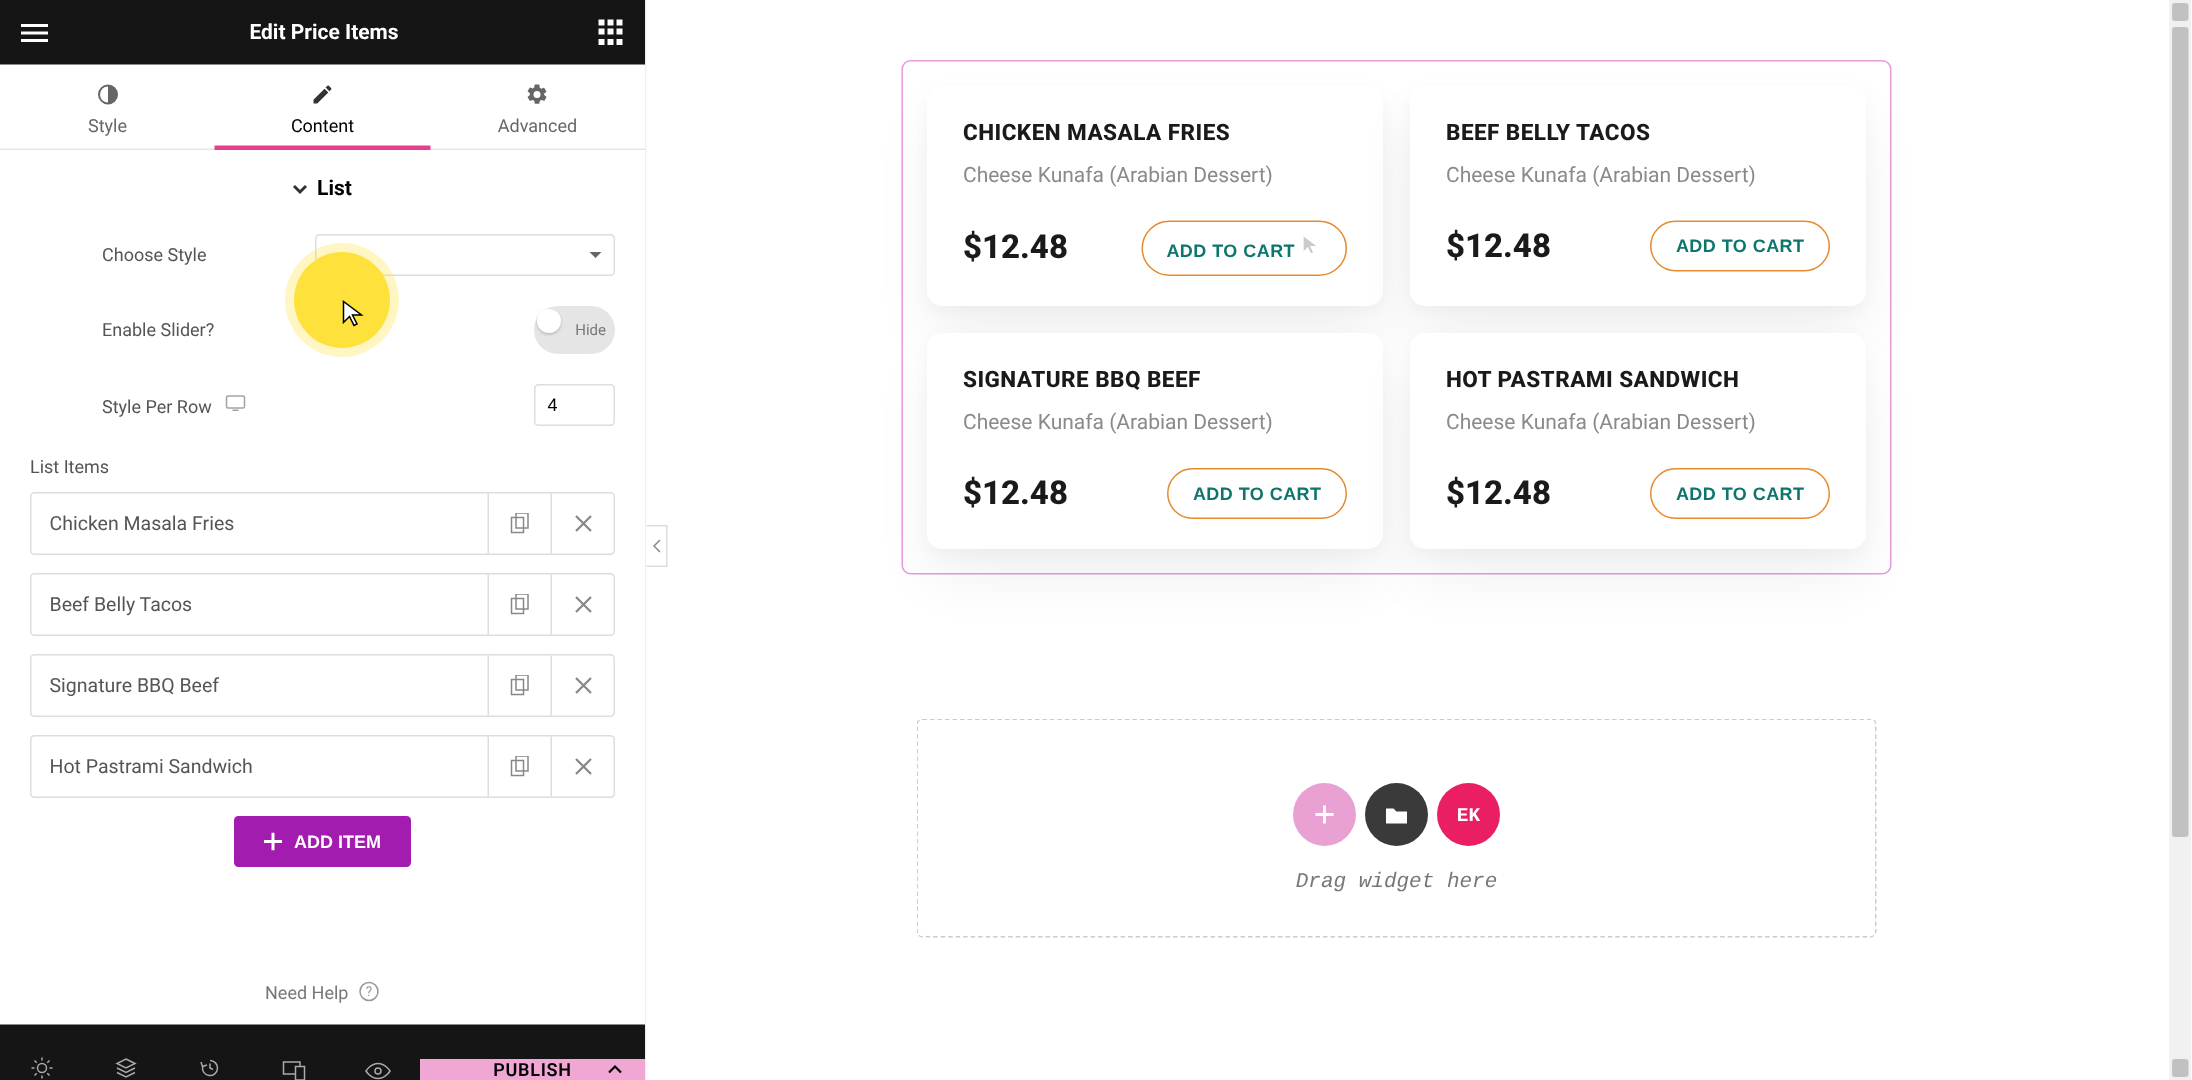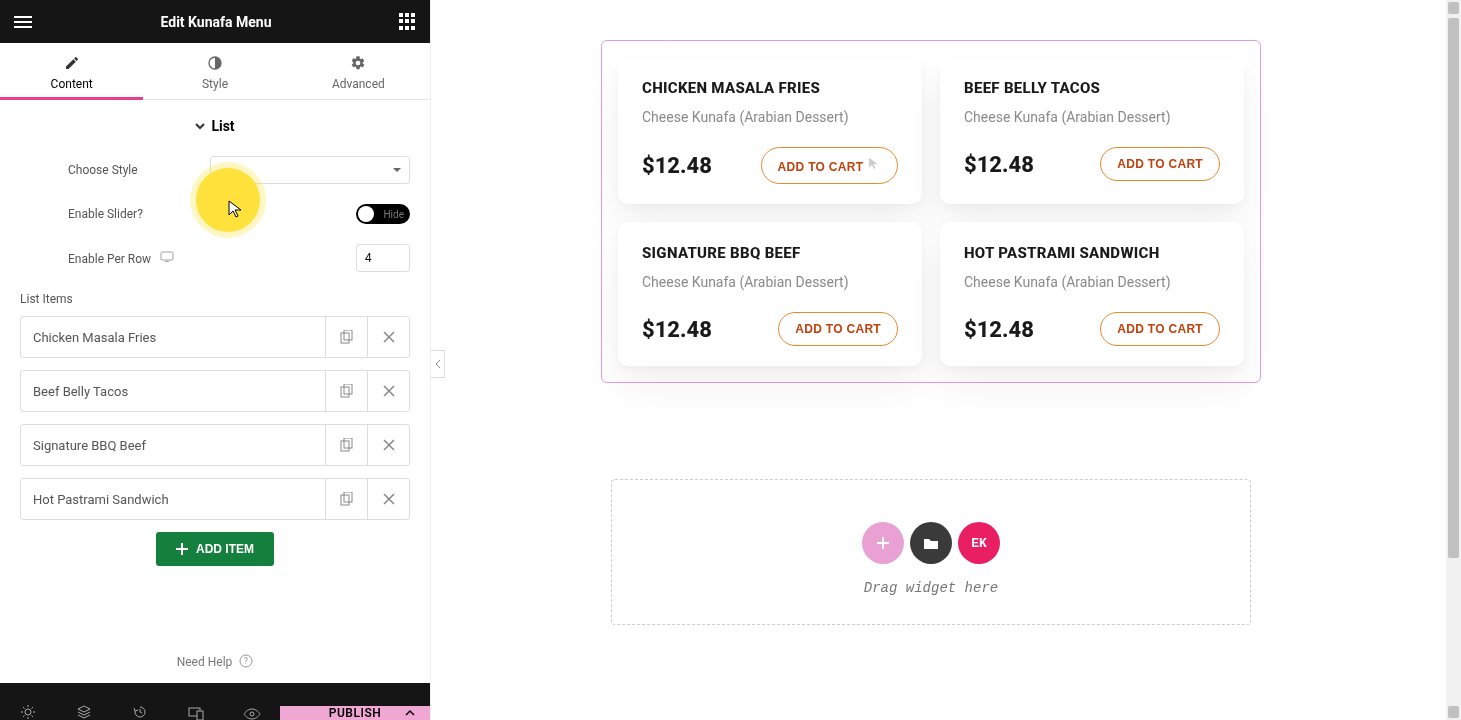--- a/index.html
+++ b/index.html
@@ -21,48 +21,48 @@
 .tab.active::after { content: ""; position: absolute; left: 0; right: 0; bottom: -1px; height: 3px; background: #e83e8c; }
 .tab .ticon { display: block; margin: 0 auto 6px; width: 16px; height: 16px; }
 
 .panel { flex: 1; overflow-y: auto; padding: 18px 20px 10px; }
 .section-head { display: flex; align-items: center; gap: 6px; font-size: 14px; font-weight: 700; cursor: pointer; margin-bottom: 22px; justify-content: center; }
 .section-head svg { transform: rotate(0deg); }
 
 .row { display: flex; align-items: center; justify-content: space-between; margin-bottom: 20px; font-size: 12px; color: #555; margin-left: 48px; }
 .select { width: 200px; height: 28px; border: 1px solid #ddd; border-radius: 3px; position: relative; background: #fff; }
 .select::after { content: ""; position: absolute; right: 8px; top: 11px; border: 4px solid transparent; border-top-color: #666; }
-.toggle { width: 54px; height: 20px; border-radius: 20px; background: #000000; position: relative; font-size: 10px; color: #777; display: flex; align-items: center; justify-content: flex-end; padding-right: 6px; cursor: pointer; }
+.toggle { width: 54px; height: 32px; border-radius: 20px; background: #e5e5e5; position: relative; font-size: 10px; color: #777; display: flex; align-items: center; justify-content: flex-end; padding-right: 6px; cursor: pointer; }
 .toggle::before { content: ""; position: absolute; left: 2px; top: 2px; width: 16px; height: 16px; background: #fff; border-radius: 50%; box-shadow: 0 1px 2px rgba(0,0,0,.2); }
 .num-input { width: 54px; height: 28px; border: 1px solid #ddd; border-radius: 3px; padding: 0 8px; font-size: 12px; }
 .device-icon { margin-left: 6px; opacity: .6; cursor: pointer; }
 
 .list-label { font-size: 12px; color: #555; margin-bottom: 10px; }
 .list-item { display: flex; border: 1px solid #ddd; border-radius: 3px; margin-bottom: 12px; height: 42px; align-items: stretch; }
 .list-item .name { flex: 1; padding: 0 12px; display: flex; align-items: center; font-size: 13px; color: #555; cursor: pointer; }
 .list-item .act { width: 42px; border-left: 1px solid #ddd; display: flex; align-items: center; justify-content: center; cursor: pointer; color: #666; }
 
-.add-btn { display: flex; align-items: center; gap: 8px; margin: 8px auto 0; background: #15803d; color: #fff; font-size: 12px; font-weight: 600; padding: 10px 20px; border-radius: 3px; cursor: pointer; border: none; }
+.add-btn { display: flex; align-items: center; gap: 8px; margin: 8px auto 0; background: #a21caf; color: #fff; font-size: 12px; font-weight: 600; padding: 10px 20px; border-radius: 3px; cursor: pointer; border: none; }
 
 .help { text-align: center; font-size: 12px; color: #777; padding: 14px 0; cursor: pointer; }
 
 .sb-footer { height: 37px; background: #151515; display: flex; align-items: flex-end; }
 .sb-footer .fbtn { flex: 0 0 56px; display: flex; align-items: center; justify-content: center; color: #aaa; cursor: pointer; }
 .publish { flex: 1; background: #f1a7d4; color: #000; font-size: 12px; font-weight: 600; display: flex; align-items: center; justify-content: center; gap: 10px; letter-spacing: .5px; cursor: pointer; position: relative; }
 .publish .chev { position: absolute; right: 14px; }
 
 
 .canvas { flex: 1; height: 100%; background: #fff; overflow-y: scroll; padding: 40px 60px 60px 170px; position: relative; }
 .widget { border: 1px solid #e39be0; border-radius: 6px; padding: 16px; width: 660px; display: grid; grid-template-columns: 1fr 1fr; gap: 18px; position: relative; }
 .card { background: #fff; border-radius: 10px; padding: 22px 24px 20px; box-shadow: 0 20px 40px rgba(0,0,0,.06), 0 4px 10px rgba(0,0,0,.03); }
 .card-title { font-size: 15px; font-weight: 800; letter-spacing: .3px; color: #1a1a1a; margin-bottom: 12px; text-transform: uppercase; }
 .card-desc { font-size: 14px; color: #8a8a8a; margin-bottom: 22px; }
 .card-bot { display: flex; align-items: center; justify-content: space-between; margin-top: 12px; }
 .price { font-size: 22px; font-weight: 800; color: #1a1a1a; }
-.cart-btn { border: 1.5px solid #e68a2e; color: #c2410c; background: #fff; font-size: 12px; font-weight: 700; padding: 9px 16px; border-radius: 22px; cursor: pointer; letter-spacing: .3px; }
+.cart-btn { border: 1.5px solid #e68a2e; color: #0f766e; background: #fff; font-size: 12px; font-weight: 700; padding: 9px 16px; border-radius: 22px; cursor: pointer; letter-spacing: .3px; }
 
 .dropzone { width: 640px; margin: 96px auto 0 0; margin-left: 10px; border: 1.5px dashed #ccc; border-radius: 4px; padding: 42px 0 28px; text-align: center; font-family: Liberation Mono, monospace; }
 .dz-icons { display: flex; justify-content: center; gap: 6px; margin-bottom: 16px; }
 .dz-icons .circ { width: 42px; height: 42px; border-radius: 50%; display: flex; align-items: center; justify-content: center; color: #fff; cursor: pointer; }
 .c-pink { background: #e9a1d3; color: #fff; }
 .c-dark { background: #3a3a3a; }
 .c-red { background: #e91e63; font-weight: 700; font-size: 13px; }
 .dz-text { font-size: 14px; color: #777; font-style: italic; }
 
 .collapse-handle { position: absolute; left: 431px; top: 350px; width: 14px; height: 28px; background: #fff; border: 1px solid #ddd; border-left: none; display: flex; align-items: center; justify-content: center; cursor: pointer; z-index: 10; }
@@ -80,48 +80,48 @@
 
 <div class="app">
 
   <div class="sidebar">
     <div class="sb-header">
       <div class="hamburger">
           <span></span>
           <span></span>
           <span></span>
         </div>
-      <div class="title">Edit Kunafa Menu</div>
+      <div class="title">Edit Price Items</div>
       <div class="grid9">
           <span></span>
           <span></span>
           <span></span>
           <span></span>
           <span></span>
           <span></span>
           <span></span>
           <span></span>
           <span></span>
         </div>
     </div>
 
     <div class="tabs">
-      <div class="tab active">
-        <svg class="ticon" viewBox="0 0 24 24">
-            <path fill="#333" d="M3 17.25V21h3.75L17.81 9.94l-3.75-3.75L3 17.25zM20.71 7.04a1 1 0 0 0 0-1.41l-2.34-2.34a1 1 0 0 0-1.41 0l-1.83 1.83 3.75 3.75 1.83-1.83z"></path>
-          </svg>
-        <span>Content</span>
-      </div>
       <div class="tab">
         <svg class="ticon" viewBox="0 0 24 24">
             <circle cx="12" cy="12" r="9" fill="none" stroke="#666" stroke-width="2"></circle>
             <path fill="#666" d="M12 3a9 9 0 0 1 0 18V3z"></path>
           </svg>
         <span>Style</span>
       </div>
+      <div class="tab active">
+        <svg class="ticon" viewBox="0 0 24 24">
+            <path fill="#333" d="M3 17.25V21h3.75L17.81 9.94l-3.75-3.75L3 17.25zM20.71 7.04a1 1 0 0 0 0-1.41l-2.34-2.34a1 1 0 0 0-1.41 0l-1.83 1.83 3.75 3.75 1.83-1.83z"></path>
+          </svg>
+        <span>Content</span>
+      </div>
       <div class="tab">
         <svg class="ticon" viewBox="0 0 24 24">
             <path fill="#666" d="M19.14 12.94a7.49 7.49 0 0 0 .05-.94 7.49 7.49 0 0 0-.05-.94l2.03-1.58a.5.5 0 0 0 .12-.64l-1.92-3.32a.5.5 0 0 0-.61-.22l-2.39.96a7.03 7.03 0 0 0-1.62-.94l-.36-2.54A.5.5 0 0 0 13.9 2h-3.84a.5.5 0 0 0-.49.42l-.36 2.54c-.58.24-1.12.56-1.62.94l-2.39-.96a.5.5 0 0 0-.61.22L2.67 8.48a.5.5 0 0 0 .12.64l2.03 1.58a7.49 7.49 0 0 0-.05.94c0 .32.02.63.05.94l-2.03 1.58a.5.5 0 0 0-.12.64l1.92 3.32c.14.24.43.34.68.22l2.39-.96c.5.38 1.04.7 1.62.94l.36 2.54c.4.24.25.42.49.42h3.84c.24 0 .45-.18.49-.42l.36-2.54c.58-.24 1.12-.56 1.62-.94l2.39.96c.25.12.54.02.68-.22l1.92-3.32a.5.5 0 0 0-.12-.64l-2.03-1.58zM12 15.5A3.5 3.5 0 1 1 12 8.5a3.5 3.5 0 0 1 0 7z"></path>
           </svg>
         <span>Advanced</span>
       </div>
     </div>
 
     <div class="panel">
       <div class="section-head">
@@ -138,21 +138,21 @@
 
       <div class="row">
         <span>Enable Slider?</span>
         <div class="toggle">
             <span>Hide</span>
           </div>
       </div>
 
       <div class="row">
         <span>
-          <span>Enable Per Row</span>
+          <span>Style Per Row</span>
           <svg class="device-icon" width="14" height="12">
               <rect x="1" y="1" width="12" height="8" rx="1" fill="none" stroke="#666"></rect>
               <rect x="5" y="10" width="4" height="1" fill="#666"></rect>
             </svg>
         </span>
         <input class="num-input" value="4" style="">
       </div>
 
       <div class="list-label">List Items</div>
 

